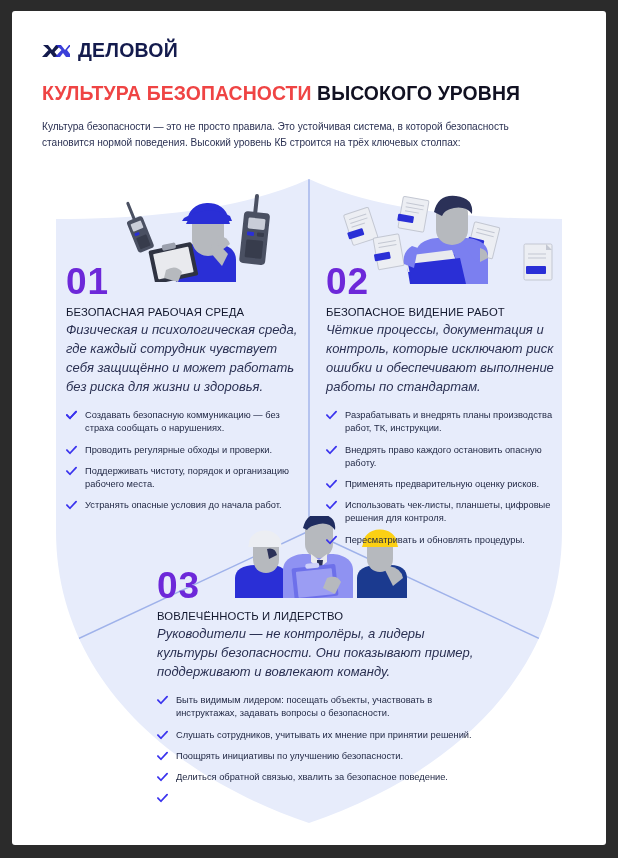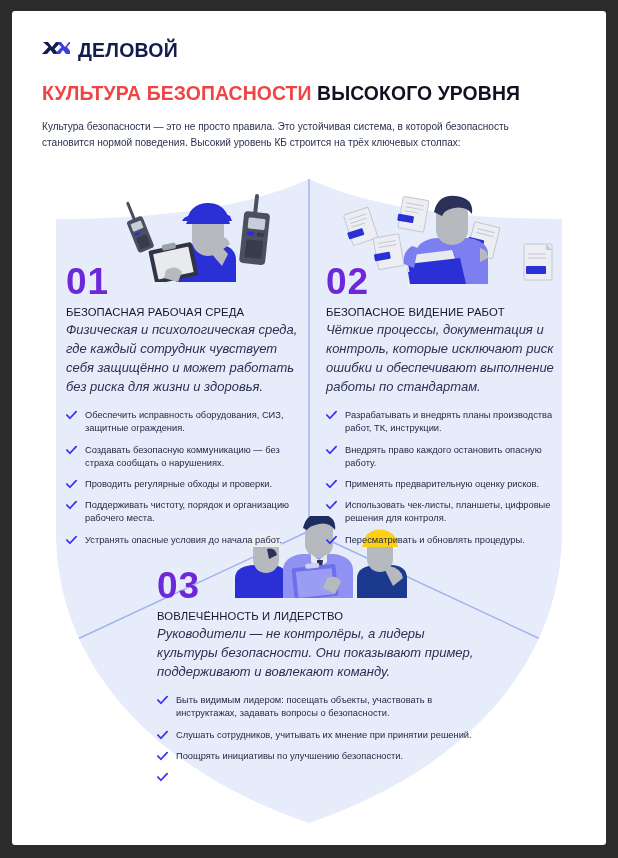--- a/index.html
+++ b/index.html
@@ -33,21 +33,21 @@
   #shield-layer {
     position: absolute;
     left: 0; top: 0;
     width: 594px; height: 834px;
     pointer-events: none;
   }
 
   
   #header { position: absolute; left: 0; top: 0; width: 594px; padding: 28px 30px 0 30px; }
 
-  .logo-row { display: flex; gap: 8px; }
+  .logo-row { display: flex; align-items: center; gap: 8px; }
   .logo-mark { width: 28px; height: 17px; flex: none; }
   .logo-word {
     font-size: 19.5px;
     font-weight: 700;
     letter-spacing: .2px;
     color: #141b4d;
   }
 
   #title {
     margin-top: 20px;
@@ -281,21 +281,20 @@
 
     <div class="panel" id="panel-1">
       <div class="num">01</div>
       <div class="heading">БЕЗОПАСНАЯ РАБОЧАЯ СРЕДА</div>
       <p class="blurb">Физическая и психологическая среда, где каждый сотрудник чувствует себя защищённо и может работать без риска для жизни и здоровья.</p>
       <ul class="checks">
         <li>
           <svg class="tick" viewBox="0 0 12 12">
               <path d="M1,5.5 L4.3,9 L11,1.8" stroke="#3a33ee" stroke-width="1.9" fill="none" stroke-linecap="round" stroke-linejoin="round"></path>
             </svg>
-          <span>Обеспечить исправность оборудования, СИЗ, защитные ограждения.</span>
         </li>
         <li>
           <svg class="tick" viewBox="0 0 12 12">
               <path d="M1,5.5 L4.3,9 L11,1.8" stroke="#3a33ee" stroke-width="1.9" fill="none" stroke-linecap="round" stroke-linejoin="round"></path>
             </svg>
           <span>Создавать безопасную коммуникацию — без страха сообщать о нарушениях.</span>
         </li>
         <li>
           <svg class="tick" viewBox="0 0 12 12">
               <path d="M1,5.5 L4.3,9 L11,1.8" stroke="#3a33ee" stroke-width="1.9" fill="none" stroke-linecap="round" stroke-linejoin="round"></path>
@@ -375,18 +374,24 @@
         <li>
           <svg class="tick" viewBox="0 0 12 12">
               <path d="M1,5.5 L4.3,9 L11,1.8" stroke="#3a33ee" stroke-width="1.9" fill="none" stroke-linecap="round" stroke-linejoin="round"></path>
             </svg>
           <span>Поощрять инициативы по улучшению безопасности.</span>
         </li>
         <li>
           <svg class="tick" viewBox="0 0 12 12">
               <path d="M1,5.5 L4.3,9 L11,1.8" stroke="#3a33ee" stroke-width="1.9" fill="none" stroke-linecap="round" stroke-linejoin="round"></path>
             </svg>
+          <span>Делиться обратной связью, хвалить за безопасное поведение.</span>
+        </li>
+        <li>
+          <svg class="tick" viewBox="0 0 12 12">
+              <path d="M1,5.5 L4.3,9 L11,1.8" stroke="#3a33ee" stroke-width="1.9" fill="none" stroke-linecap="round" stroke-linejoin="round"></path>
+            </svg>
         </li>
       </ul>
     </div>
 
   </div>
 </div>
 
 </body></html>

